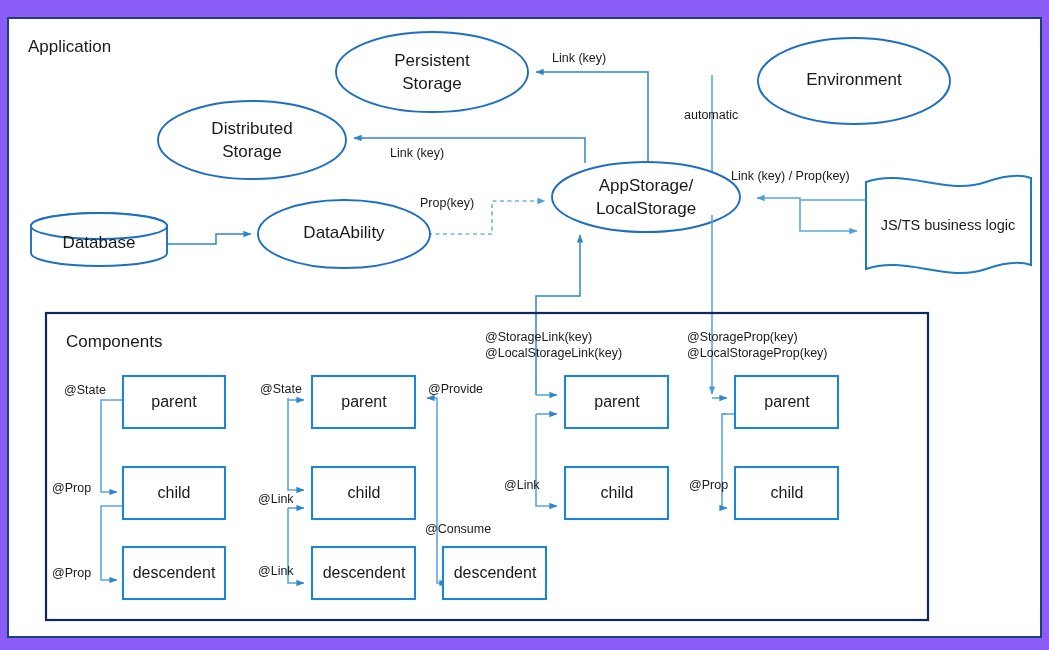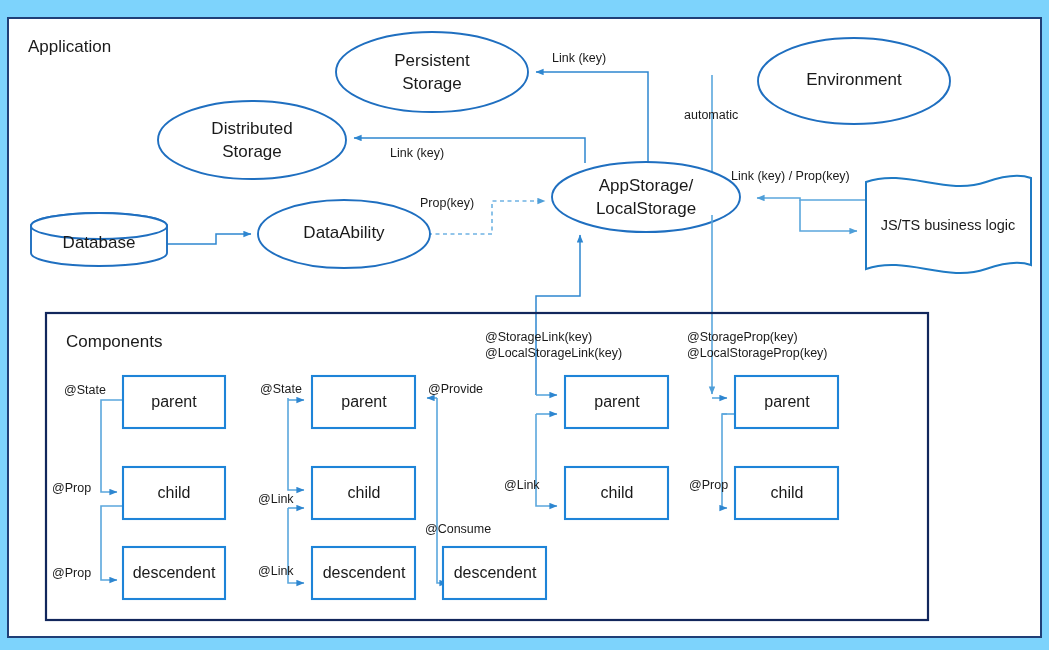--- a/index.html
+++ b/index.html
@@ -8,21 +8,21 @@
     padding: 0;
     background: #ffffff;
   }
   body {
     font-family: "Liberation Sans", "DejaVu Sans", sans-serif;
   }
   #stage {
     position: relative;
     width: 1049px;
     height: 650px;
-    background: #7dd3fc;
+    background: #8b5cf6;
     overflow: hidden;
   }
   #diagram {
     position: absolute;
     left: 0;
     top: 0;
     width: 1049px;
     height: 650px;
   }
   .shape-text {

